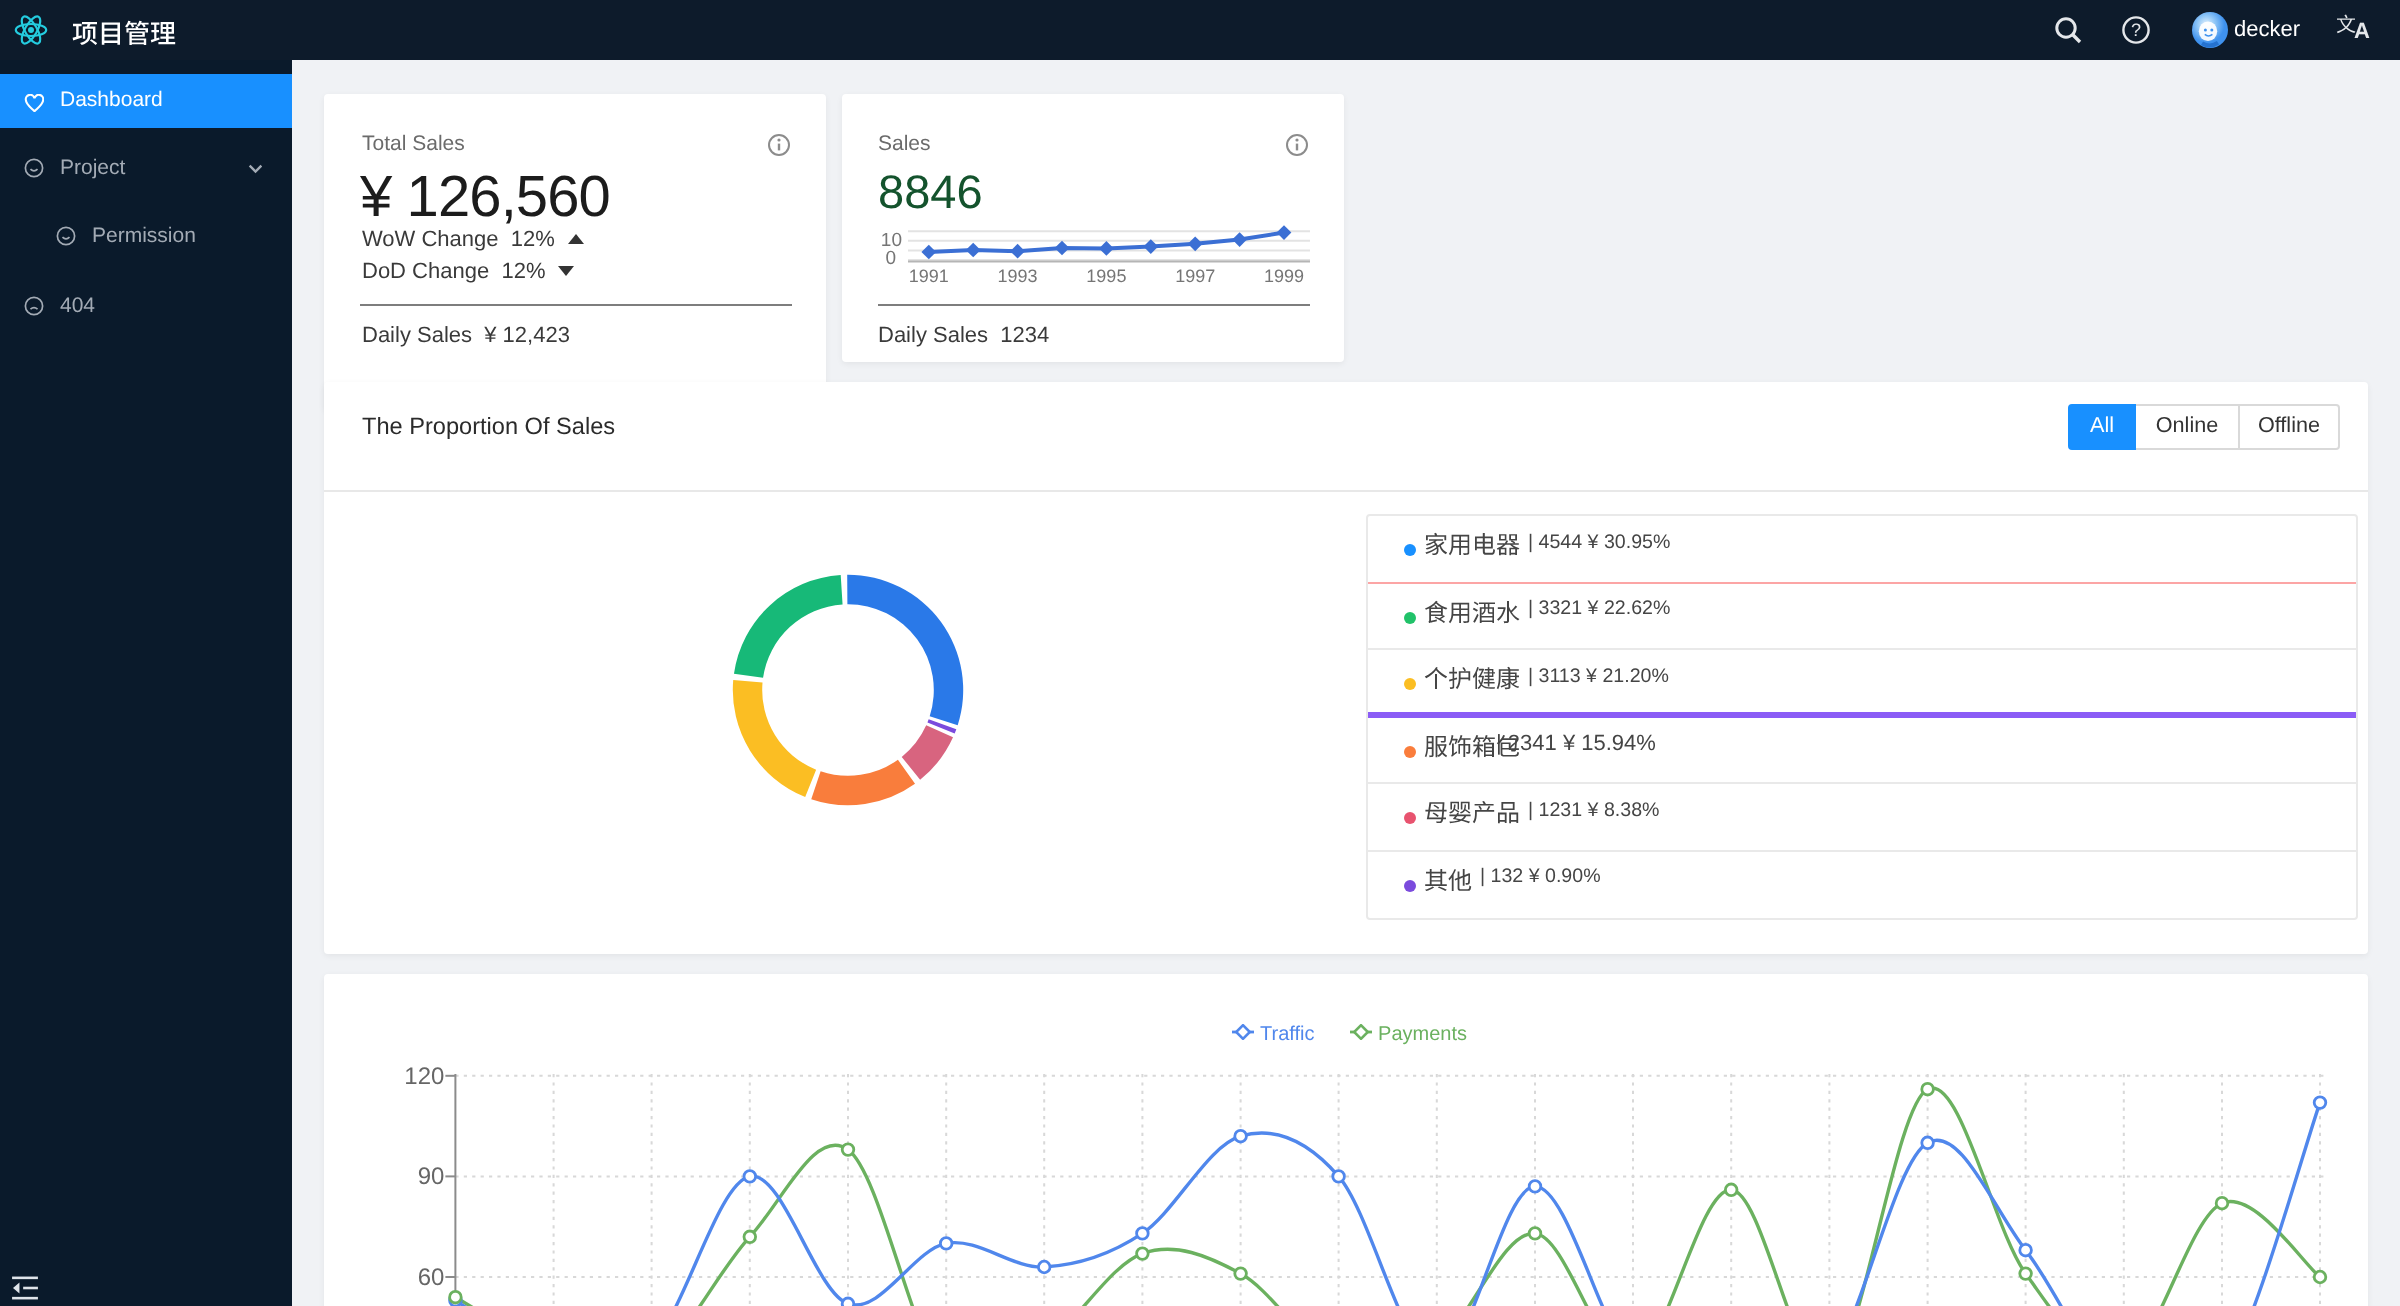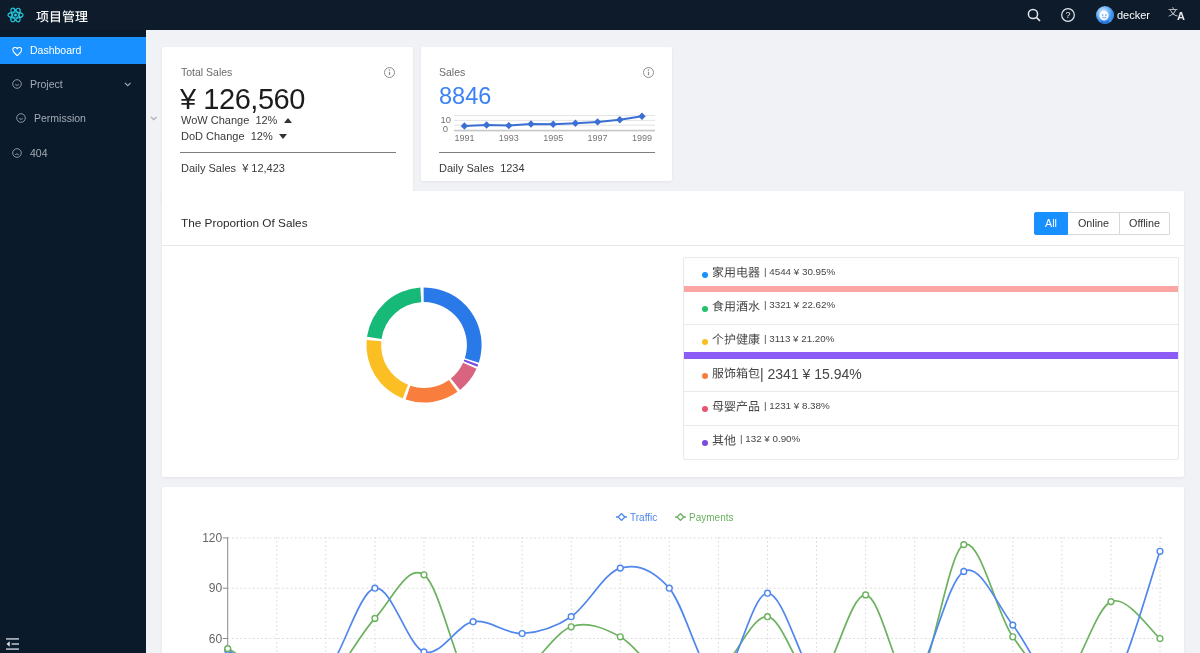--- a/index.html
+++ b/index.html
@@ -61,21 +61,21 @@
       <svg width="7.5" height="5" viewBox="0 0 9 6" style="position:absolute;right:15px;top:50%;margin-top:-2.5px">
         <path d="M1 1 L4.5 4.5 L8 1" fill="none" stroke="#a3abb5" stroke-width="1.4"></path>
       </svg>
   </div>
   <div style="position:absolute;left:0;top:7px;width:146px;height:26.5px;background:#1890ff">
     <svg width="10.5" height="9.5" viewBox="0 0 24 22" style="position:absolute;left:11.5px;top:9.5px">
         <path d="M12 20 C8 16 2 12 2 7 A5 5 0 0 1 12 5 A5 5 0 0 1 22 7 C22 12 16 16 12 20 Z" fill="none" stroke="#fff" stroke-width="2.4"></path>
       </svg>
     <span style="position:absolute;left:30px;top:7px;font-size:10.5px;color:#fff">Dashboard</span>
   </div>
-  <div style="position:absolute;left:4px;top:75px;width:168px;height:26.5px">
+  <div style="position:absolute;left:16px;top:75px;width:168px;height:26.5px">
     <svg width="10" height="10" viewBox="0 0 13 13" style="position:absolute;left:11.5px;top:8px;color:#a3abb5">
         <circle cx="6.5" cy="6.5" r="5.6" fill="none" stroke="currentColor" stroke-width="1.1"></circle>
         <path d="M4.2 7.2 Q6.5 9.4 8.8 7.2" fill="none" stroke="currentColor" stroke-width="1.1"></path>
       </svg>
       <span class="mtxt" style="top:7px">Permission</span>
       <svg width="7.5" height="5" viewBox="0 0 9 6" style="position:absolute;right:15px;top:50%;margin-top:-2.5px">
         <path d="M1 1 L4.5 4.5 L8 1" fill="none" stroke="#a3abb5" stroke-width="1.4"></path>
       </svg>
   </div>
   <div style="position:absolute;left:0;top:110px;width:146px;height:26.5px">
@@ -109,21 +109,21 @@
   <span style="position:absolute;left:19px;top:115px;font-size:11px;color:#3a3a3a">Daily Sales &nbsp;¥ 12,423</span>
 </div>
 
 <div class="card" style="left:421px;top:47px;width:251px;height:134px">
   <span style="position:absolute;left:18px;top:19px;font-size:10.5px;color:#6b6b6b">Sales</span>
   <svg width="11" height="11" viewBox="0 0 11 11" style="position:absolute;top:20px;right:18px">
       <circle cx="5.5" cy="5.5" r="5" fill="none" stroke="#8c8c8c" stroke-width="1"></circle>
       <line x1="5.5" y1="4.8" x2="5.5" y2="8.2" stroke="#8c8c8c" stroke-width="1.2"></line>
       <circle cx="5.5" cy="3" r="0.8" fill="#8c8c8c"></circle>
     </svg>
-  <span style="position:absolute;left:18px;top:38px;font-size:23.5px;line-height:1;color:#3b82f6">8846</span>
+  <span style="position:absolute;left:18px;top:38px;font-size:23.5px;line-height:1;color:#14532d">8846</span>
   <svg width="251" height="100" style="position:absolute;left:0;top:0" font-family="Liberation Sans, sans-serif">
 <line x1="33" y1="68.6" x2="234" y2="68.6" stroke="#e3e3e3" stroke-width="1"></line>
       <line x1="33" y1="73.4" x2="234" y2="73.4" stroke="#e3e3e3" stroke-width="1"></line>
       <line x1="33" y1="78.2" x2="234" y2="78.2" stroke="#e3e3e3" stroke-width="1"></line>
 <line x1="33" y1="83" x2="234" y2="83" stroke="#e3e3e3" stroke-width="1"></line>
 <line x1="33" y1="83.8" x2="234" y2="83.8" stroke="#b5b5b5" stroke-width="1"></line>
 <text x="30" y="76" text-anchor="end" font-size="9.5" fill="#757575">10</text>
 <text x="27" y="85" text-anchor="end" font-size="9.5" fill="#757575">0</text>
 <polyline points="43.4,79.0 65.6,78.0 87.8,78.6 110.0,77.0 132.2,77.2 154.4,76.3 176.6,74.9 198.8,72.8 221.0,69.3" fill="none" stroke="#3b6fd4" stroke-width="2"></polyline>
 <rect x="-2.6" y="-2.6" width="5.2" height="5.2" fill="#3b6fd4" transform="translate(43.4 79.0) rotate(45)"></rect>
@@ -139,62 +139,62 @@
       <text x="87.8" y="94" text-anchor="middle" font-size="9" fill="#757575">1993</text>
       <text x="132.2" y="94" text-anchor="middle" font-size="9" fill="#757575">1995</text>
       <text x="176.6" y="94" text-anchor="middle" font-size="9" fill="#757575">1997</text>
       <text x="221.0" y="94" text-anchor="middle" font-size="9" fill="#757575">1999</text>
 </svg>
   <div style="position:absolute;left:18px;top:105px;width:216px;border-top:1px solid #7e7e7e"></div>
   <span style="position:absolute;left:18px;top:115px;font-size:11px;color:#3a3a3a">Daily Sales &nbsp;1234</span>
 </div>
 
 <div class="card" style="left:162px;top:191px;width:1022px;height:286px">
-  <div style="position:absolute;left:0;top:10px;width:100%;height:45px;border-bottom:1px solid #e8e8e8">
+  <div style="position:absolute;left:0;top:0;width:100%;height:55px;border-bottom:1px solid #e8e8e8">
     <span style="position:absolute;left:19px;top:15px;font-size:11.8px;color:#2b2b2b">The Proportion Of Sales</span>
     <div style="position:absolute;right:14px;top:11px;height:23px;font-size:10.8px;line-height:21px;color:#333">
       <span style="display:inline-block;width:34px;height:23px;background:#1890ff;color:#fff;text-align:center;border:1px solid #1890ff;border-radius:2px 0 0 2px;vertical-align:top">All</span><span style="display:inline-block;width:52px;height:23px;background:#fff;text-align:center;border:1px solid #d9d9d9;border-left:none;vertical-align:top">Online</span><span style="display:inline-block;width:50px;height:23px;background:#fff;text-align:center;border:1px solid #d9d9d9;border-left:none;border-radius:0 2px 2px 0;vertical-align:top">Offline</span>
     </div>
   </div>
   <svg width="124" height="124" style="position:absolute;left:200px;top:92px">
       <path d="M61.60 4.40 A57.6 57.6 0 0 1 116.84 79.63 L102.84 75.13 A42.9 42.9 0 0 0 61.70 19.10 Z" fill="#2A79E8"></path>
       <path d="M116.16 81.61 A57.6 57.6 0 0 1 115.34 83.74 L101.73 78.19 A42.9 42.9 0 0 0 102.34 76.61 Z" fill="#7b4bdd"></path>
       <path d="M114.51 85.67 A57.6 57.6 0 0 1 98.07 106.91 L88.86 95.45 A42.9 42.9 0 0 0 101.11 79.63 Z" fill="#d8647f"></path>
       <path d="M95.51 108.85 A57.6 57.6 0 0 1 43.62 116.59 L48.31 102.66 A42.9 42.9 0 0 0 86.96 96.89 Z" fill="#f97d3c"></path>
       <path d="M40.60 115.48 A57.6 57.6 0 0 1 4.61 57.05 L19.26 58.31 A42.9 42.9 0 0 0 46.06 101.83 Z" fill="#fbbe23"></path>
       <path d="M4.98 53.85 A57.6 57.6 0 0 1 58.35 4.52 L59.28 19.19 A42.9 42.9 0 0 0 19.53 55.93 Z" fill="#17b978"></path>
     </svg>
   <div style="position:absolute;left:521px;top:66px;width:496px;border:1px solid #e9e9e9;border-radius:2px">
-    <div style="position:relative;height:33.5px;border-bottom:6px solid #fca5a5;">
+    <div style="position:relative;height:33.5px;border-bottom:1px solid #fca5a5;">
 <span style="position:absolute;left:18px;top:14px;width:6px;height:6px;border-radius:50%;background:#1890ff"></span>
 <svg width="48" height="16" style="position:absolute;left:28px;top:8px;overflow:visible" viewBox="0 -10.6 48 16">
           <path d="M5.1 -9.9C5.2 -9.6 5.4 -9.3 5.5 -9H1V-6.5H1.9V-8.2H10.2V-6.5H11.1V-9H6.6C6.5 -9.4 6.2 -9.8 6 -10.2ZM9.5 -5.8C8.8 -5.1 7.8 -4.4 6.9 -3.8C6.6 -4.4 6.2 -5.1 5.6 -5.6C5.9 -5.8 6.2 -6 6.4 -6.2H9.5V-7H2.5V-6.2H5.3C4.1 -5.5 2.5 -4.9 1 -4.5C1.1 -4.3 1.4 -3.9 1.5 -3.8C2.6 -4.1 3.9 -4.6 4.9 -5.2C5.2 -5 5.4 -4.7 5.5 -4.5C4.5 -3.7 2.4 -2.9 0.9 -2.5C1.1 -2.3 1.3 -2 1.4 -1.8C2.8 -2.2 4.7 -3.1 5.9 -3.9C6 -3.6 6.1 -3.3 6.2 -3C5 -2 2.7 -0.8 0.7 -0.4C0.9 -0.2 1.1 0.2 1.2 0.4C2.9 -0.1 5 -1.1 6.4 -2.2C6.5 -1.2 6.3 -0.4 5.9 -0.1C5.7 0.1 5.4 0.1 5.1 0.1C4.9 0.1 4.5 0.1 4 0.1C4.2 0.3 4.3 0.7 4.3 0.9C4.7 0.9 5 0.9 5.3 0.9C5.8 0.9 6.2 0.8 6.5 0.5C7.2 0 7.5 -1.5 7.1 -3L7.7 -3.4C8.3 -1.6 9.5 -0.2 11 0.5C11.1 0.2 11.4 -0.1 11.6 -0.3C10.1 -0.9 8.9 -2.2 8.4 -3.8C9 -4.3 9.7 -4.7 10.2 -5.2Z M13.8 -9.2V-4.9C13.8 -3.2 13.7 -1.1 12.4 0.4C12.6 0.5 12.9 0.8 13.1 1C14 0 14.4 -1.4 14.6 -2.7H17.6V0.9H18.5V-2.7H21.8V-0.3C21.8 -0 21.7 0 21.4 0C21.2 0 20.4 0.1 19.5 0C19.7 0.3 19.8 0.7 19.9 0.9C21 0.9 21.7 0.9 22.1 0.7C22.5 0.6 22.6 0.3 22.6 -0.3V-9.2ZM14.7 -8.4H17.6V-6.4H14.7ZM21.8 -8.4V-6.4H18.5V-8.4ZM14.7 -5.6H17.6V-3.6H14.7C14.7 -4 14.7 -4.5 14.7 -4.9ZM21.8 -5.6V-3.6H18.5V-5.6Z M29.4 -4.9V-3.2H26.4V-4.9ZM30.4 -4.9H33.5V-3.2H30.4ZM29.4 -5.7H26.4V-7.5H29.4ZM30.4 -5.7V-7.5H33.5V-5.7ZM25.5 -8.3V-1.5H26.4V-2.3H29.4V-1C29.4 0.4 29.8 0.8 31.2 0.8C31.5 0.8 33.5 0.8 33.8 0.8C35.1 0.8 35.4 0.1 35.5 -1.7C35.3 -1.8 34.9 -1.9 34.6 -2.1C34.6 -0.6 34.4 -0.2 33.8 -0.2C33.3 -0.2 31.6 -0.2 31.2 -0.2C30.5 -0.2 30.4 -0.3 30.4 -1V-2.3H34.4V-8.3H30.4V-10.1H29.4V-8.3Z M38.4 -8.8H40.4V-7.1H38.4ZM43.5 -8.8H45.6V-7.1H43.5ZM43.4 -5.8C43.9 -5.6 44.5 -5.3 44.9 -5H41.4C41.7 -5.4 41.9 -5.8 42.1 -6.2L41.2 -6.4V-9.5H37.5V-6.3H41.2C41 -5.9 40.7 -5.4 40.4 -5H36.6V-4.2H39.6C38.8 -3.5 37.7 -2.9 36.4 -2.4C36.5 -2.2 36.8 -1.9 36.9 -1.7L37.5 -2V1H38.4V0.6H40.4V0.9H41.2V-2.7H39C39.7 -3.2 40.3 -3.7 40.8 -4.2H43C43.5 -3.7 44.1 -3.2 44.9 -2.7H42.7V1H43.5V0.6H45.6V0.9H46.5V-2L47.1 -1.8C47.2 -2 47.5 -2.3 47.7 -2.5C46.4 -2.8 45 -3.5 44.1 -4.2H47.4V-5H45.3L45.6 -5.4C45.2 -5.7 44.4 -6.1 43.8 -6.3ZM42.6 -9.5V-6.3H46.5V-9.5ZM38.4 -0.2V-2H40.4V-0.2ZM43.5 -0.2V-2H45.6V-0.2Z" fill="#454545" fill-opacity="1.0"></path>
         </svg>
 <span style="position:absolute;left:80px;top:7.5px;font-size:9.8px;color:#454545">| 4544 ¥ 30.95%</span>
 </div>
       <div style="position:relative;height:33.5px;border-bottom:1px solid #e9e9e9;text-decoration:underline;">
 <span style="position:absolute;left:18px;top:14px;width:6px;height:6px;border-radius:50%;background:#21c269"></span>
 <svg width="48" height="16" style="position:absolute;left:28px;top:8px;overflow:visible" viewBox="0 -10.6 48 16">
           <path d="M8.5 -4.4V-3.3H3.5V-4.4ZM8.5 -5.1H3.5V-6.1H8.5ZM5.3 -1.8C6.9 -1.1 8.9 0.1 9.9 0.9L10.6 0.3C10 -0.1 9.2 -0.6 8.4 -1.1C9.1 -1.5 9.8 -2 10.5 -2.5L9.8 -3L9.4 -2.7V-6.5C10 -6.2 10.5 -6 11.1 -5.8C11.2 -6.1 11.5 -6.4 11.7 -6.6C9.8 -7.1 7.7 -8.2 6.5 -9.5L6.8 -9.8L6 -10.2C4.8 -8.5 2.7 -7.1 0.5 -6.4C0.7 -6.2 0.9 -5.9 1 -5.7C1.6 -5.9 2.1 -6.1 2.6 -6.3V-0.6C2.6 -0.1 2.4 0.1 2.2 0.2C2.3 0.3 2.5 0.7 2.5 0.9C2.8 0.8 3.2 0.7 6.4 0C6.4 -0.2 6.4 -0.5 6.4 -0.8L3.5 -0.2V-2.6H9.3C8.8 -2.2 8.2 -1.8 7.7 -1.5C7 -1.8 6.4 -2.1 5.8 -2.4ZM5.1 -7.8C5.4 -7.5 5.6 -7.1 5.7 -6.8H3.4C4.4 -7.4 5.3 -8.1 6 -8.9C6.8 -8.1 7.7 -7.4 8.8 -6.8H6.7C6.5 -7.2 6.2 -7.7 5.9 -8Z M13.8 -9.2V-4.9C13.8 -3.2 13.7 -1.1 12.4 0.4C12.6 0.5 12.9 0.8 13.1 1C14 0 14.4 -1.4 14.6 -2.7H17.6V0.9H18.5V-2.7H21.8V-0.3C21.8 -0 21.7 0 21.4 0C21.2 0 20.4 0.1 19.5 0C19.7 0.3 19.8 0.7 19.9 0.9C21 0.9 21.7 0.9 22.1 0.7C22.5 0.6 22.6 0.3 22.6 -0.3V-9.2ZM14.7 -8.4H17.6V-6.4H14.7ZM21.8 -8.4V-6.4H18.5V-8.4ZM14.7 -5.6H17.6V-3.6H14.7C14.7 -4 14.7 -4.5 14.7 -4.9ZM21.8 -5.6V-3.6H18.5V-5.6Z M24.9 -9.2C25.5 -8.8 26.4 -8.3 26.8 -8L27.3 -8.7C26.9 -9 26 -9.5 25.4 -9.9ZM24.4 -6C25.1 -5.6 26 -5.1 26.4 -4.8L27 -5.5C26.5 -5.9 25.6 -6.3 24.9 -6.7ZM24.6 0.3 25.4 0.8C26.1 -0.3 26.8 -1.9 27.3 -3.1L26.6 -3.7C26 -2.3 25.2 -0.7 24.6 0.3ZM27.9 -7V0.9H28.8V0.4H34.2V0.9H35V-7H32.7V-8.6H35.5V-9.4H27.5V-8.6H30V-7ZM30.8 -8.6H31.9V-7H30.8ZM28.8 -1.8H34.2V-0.4H28.8ZM28.8 -2.6V-3.6C28.9 -3.5 29.1 -3.3 29.2 -3.2C30.5 -3.9 30.8 -4.9 30.8 -5.7V-6.2H31.9V-4.7C31.9 -3.9 32.1 -3.7 32.9 -3.7C33 -3.7 33.9 -3.7 34 -3.7H34.2V-2.6ZM28.8 -3.8V-6.2H30.1V-5.8C30.1 -5.1 29.8 -4.4 28.8 -3.8ZM32.6 -6.2H34.2V-4.5C34.1 -4.5 34.1 -4.5 33.9 -4.5C33.7 -4.5 33.1 -4.5 33 -4.5C32.7 -4.5 32.6 -4.5 32.6 -4.7Z M36.9 -7V-6.1H39.8C39.2 -3.7 38 -1.9 36.5 -0.9C36.7 -0.8 37 -0.4 37.2 -0.2C38.9 -1.4 40.3 -3.7 40.9 -6.8L40.3 -7L40.1 -7ZM45.8 -7.8C45.2 -7 44.3 -5.9 43.5 -5.2C43.1 -5.8 42.8 -6.5 42.5 -7.2V-10.1H41.5V-0.3C41.5 -0.1 41.5 -0 41.3 0C41.1 0 40.5 0 39.8 -0C39.9 0.3 40.1 0.7 40.1 1C41 1 41.6 0.9 42 0.8C42.4 0.6 42.5 0.3 42.5 -0.3V-5.3C43.6 -3.2 45.2 -1.3 47 -0.3C47.2 -0.6 47.5 -0.9 47.7 -1.1C46.2 -1.8 44.9 -3 43.9 -4.5C44.8 -5.2 45.8 -6.3 46.6 -7.2Z" fill="#454545" fill-opacity="1.0"></path>
         </svg>
 <span style="position:absolute;left:80px;top:7.5px;font-size:9.8px;color:#454545">| 3321 ¥ 22.62%</span>
 </div>
-      <div style="position:relative;height:33.5px;border-bottom:7px solid #8b5cf6;">
+      <div style="position:relative;height:33.5px;border-bottom:3px solid #8b5cf6;">
 <span style="position:absolute;left:18px;top:14px;width:6px;height:6px;border-radius:50%;background:#fbbe23"></span>
 <svg width="48" height="16" style="position:absolute;left:28px;top:8px;overflow:visible" viewBox="0 -10.6 48 16">
           <path d="M5.5 -6.6V0.9H6.5V-6.6ZM6.1 -10.1C4.9 -8.1 2.7 -6.3 0.4 -5.4C0.7 -5.1 0.9 -4.8 1.1 -4.5C2.9 -5.4 4.7 -6.8 6 -8.5C7.6 -6.6 9.2 -5.4 11 -4.5C11.1 -4.8 11.4 -5.1 11.6 -5.3C9.8 -6.2 8.1 -7.4 6.5 -9.2L6.9 -9.7Z M14.3 -10.1V-7.7H12.6V-6.8H14.3V-4.2C13.6 -4 13 -3.8 12.5 -3.7L12.7 -2.8L14.3 -3.3V-0.2C14.3 0 14.2 0 14 0C13.9 0.1 13.4 0.1 12.9 0C13 0.3 13.1 0.7 13.1 0.9C13.9 0.9 14.4 0.9 14.7 0.7C15 0.6 15.1 0.3 15.1 -0.2V-3.6L16.6 -4L16.5 -4.8L15.1 -4.5V-6.8H16.5V-7.7H15.1V-10.1ZM19.1 -9.7C19.5 -9.2 20 -8.5 20.2 -8H17.4V-4.8C17.4 -3.2 17.2 -1.1 15.9 0.3C16.1 0.5 16.5 0.8 16.6 1C17.8 -0.4 18.2 -2.4 18.3 -4H22.2V-3.3H23.1V-8H20.2L21 -8.4C20.8 -8.8 20.4 -9.5 19.9 -10ZM22.2 -4.9H18.3V-7.2H22.2Z M26.6 -10.1C26.1 -8.3 25.3 -6.6 24.4 -5.4C24.6 -5.2 24.8 -4.7 24.9 -4.5C25.2 -4.9 25.5 -5.3 25.7 -5.8V0.9H26.5V-7.5C26.9 -8.2 27.1 -9 27.4 -9.8ZM30.4 -9.1V-8.4H31.9V-7.5H29.9V-6.8H31.9V-5.8H30.4V-5.1H31.9V-4.2H30.2V-3.5H31.9V-2.6H29.9V-1.8H31.9V-0.4H32.7V-1.8H35.3V-2.6H32.7V-3.5H34.9V-4.2H32.7V-5.1H34.7V-6.8H35.5V-7.5H34.7V-9.1H32.7V-10H31.9V-9.1ZM32.7 -6.8H34V-5.8H32.7ZM32.7 -7.5V-8.4H34V-7.5ZM27.5 -4.7C27.5 -4.8 27.6 -4.9 27.8 -5H29.1C29 -3.9 28.8 -2.9 28.5 -2.1C28.2 -2.6 28 -3.2 27.8 -3.9L27.1 -3.6C27.4 -2.7 27.7 -1.9 28.2 -1.3C27.8 -0.6 27.3 -0 26.7 0.4C26.9 0.5 27.2 0.8 27.3 0.9C27.8 0.6 28.3 0 28.7 -0.7C29.9 0.5 31.5 0.8 33.3 0.8H35.3C35.3 0.6 35.4 0.2 35.6 0C35.1 0 33.7 0 33.3 0C31.7 0 30.2 -0.2 29 -1.4C29.5 -2.5 29.8 -3.9 30 -5.6L29.5 -5.7L29.3 -5.7H28.4C29 -6.6 29.6 -7.8 30.1 -9L29.5 -9.3L29.3 -9.2H27.4V-8.4H29C28.5 -7.4 28 -6.4 27.8 -6.1C27.6 -5.7 27.3 -5.4 27.1 -5.3C27.2 -5.2 27.4 -4.8 27.5 -4.7Z M38.9 -2.8C39.5 -2.4 40.3 -1.9 40.7 -1.5L41.2 -2.1C40.8 -2.4 40 -3 39.4 -3.3ZM45.5 -5.1V-4.1H43.2V-5.1ZM45.5 -5.7H43.2V-6.6H45.5ZM41.6 -9.9C41.8 -9.7 42 -9.3 42.2 -9H37.4V-5.5C37.4 -3.7 37.3 -1.3 36.4 0.5C36.6 0.6 36.9 0.8 37.1 1C38.1 -0.9 38.3 -3.6 38.3 -5.5V-8.2H42.2V-7.3H39.2V-6.6H42.2V-5.7H38.6V-5.1H42.2V-4.1H39V-3.4H42.2V-2.1C40.8 -1.5 39.3 -0.9 38.3 -0.5L38.6 0.2C39.6 -0.2 41 -0.8 42.2 -1.4V-0.1C42.2 0.1 42.2 0.2 42 0.2C41.7 0.2 41 0.2 40.3 0.2C40.4 0.4 40.5 0.7 40.6 1C41.6 1 42.2 1 42.6 0.8C43 0.7 43.2 0.5 43.2 -0.1V-2.1C44.1 -0.9 45.4 -0 47.1 0.4C47.2 0.2 47.4 -0.1 47.6 -0.3C46.5 -0.5 45.6 -0.9 44.8 -1.5C45.5 -1.8 46.2 -2.3 46.8 -2.7L46.2 -3.3C45.7 -2.9 44.9 -2.3 44.2 -1.9C43.8 -2.3 43.4 -2.7 43.2 -3.2V-3.4H46.3V-5H47.5V-5.8H46.3V-7.3H43.2V-8.2H47.4V-9H43.2C43 -9.4 42.8 -9.8 42.5 -10.2Z" fill="#454545" fill-opacity="1.0"></path>
         </svg>
 <span style="position:absolute;left:80px;top:7.5px;font-size:9.8px;color:#454545">| 3113 ¥ 21.20%</span>
 </div>
       <div style="position:relative;height:33.5px;border-bottom:1px solid #e9e9e9;">
 <span style="position:absolute;left:18px;top:14px;width:6px;height:6px;border-radius:50%;background:#fa7d3c"></span>
 <svg width="48" height="16" style="position:absolute;left:28px;top:8px;overflow:visible" viewBox="0 -10.6 48 16">
           <path d="M1.3 -9.6V-5.3C1.3 -3.6 1.2 -1.1 0.4 0.6C0.6 0.6 1 0.8 1.1 1C1.7 -0.2 1.9 -1.7 2 -3.1H3.9V-0.1C3.9 0 3.9 0.1 3.7 0.1C3.6 0.1 3.1 0.1 2.5 0.1C2.6 0.3 2.7 0.7 2.8 1C3.6 1 4.1 0.9 4.4 0.8C4.7 0.6 4.8 0.4 4.8 -0.1V-9.6ZM2.1 -8.8H3.9V-6.8H2.1ZM2.1 -6H3.9V-4H2.1C2.1 -4.4 2.1 -4.9 2.1 -5.3ZM10.3 -4.7C10 -3.7 9.6 -2.8 9.1 -2C8.5 -2.8 8.1 -3.7 7.8 -4.7ZM5.8 -9.6V1H6.7V-4.7H7C7.4 -3.4 7.9 -2.3 8.6 -1.3C8 -0.6 7.4 -0.1 6.7 0.2C6.9 0.4 7.2 0.7 7.3 0.9C7.9 0.5 8.6 -0 9.1 -0.6C9.7 0 10.3 0.6 11.1 1C11.2 0.8 11.4 0.4 11.6 0.3C10.9 -0.1 10.2 -0.6 9.6 -1.3C10.4 -2.4 11 -3.7 11.3 -5.4L10.8 -5.6L10.6 -5.5H6.7V-8.8H10.1V-7.3C10.1 -7.1 10 -7.1 9.8 -7.1C9.6 -7.1 9 -7.1 8.3 -7.1C8.4 -6.9 8.5 -6.6 8.6 -6.3C9.5 -6.3 10.1 -6.3 10.5 -6.5C10.8 -6.6 10.9 -6.8 10.9 -7.3V-9.6Z M17.2 -5.6V-0.7H18V-4.8H19.7V0.9H20.6V-4.8H22.2V-1.7C22.2 -1.6 22.2 -1.6 22.1 -1.6C21.9 -1.6 21.5 -1.6 21 -1.6C21.1 -1.3 21.3 -1 21.3 -0.7C22 -0.7 22.4 -0.7 22.7 -0.9C23 -1 23.1 -1.3 23.1 -1.7V-5.6H20.6V-7.7H23.3V-8.5H18.7C18.9 -9 19 -9.4 19.2 -9.9L18.3 -10.1C18 -8.7 17.4 -7.4 16.6 -6.5C16.9 -6.4 17.2 -6.2 17.4 -6.1C17.7 -6.5 18.1 -7.1 18.4 -7.7H19.7V-5.6ZM13.8 -10.1C13.6 -8.3 13.1 -6.5 12.4 -5.4C12.6 -5.3 12.9 -5 13 -4.8C13.5 -5.5 13.8 -6.4 14.1 -7.4H15.9C15.7 -6.8 15.5 -6.2 15.3 -5.8L16 -5.5C16.3 -6.2 16.7 -7.2 16.9 -8.1L16.4 -8.2L16.2 -8.2H14.3C14.4 -8.7 14.6 -9.3 14.7 -9.9ZM14 0.9V0.8C14.2 0.6 14.6 0.3 16.6 -1.2C16.5 -1.4 16.4 -1.8 16.3 -2L14.9 -0.9V-5.8H14V-0.9C14 -0.3 13.7 0.1 13.5 0.2C13.7 0.4 13.9 0.7 14 0.9Z M30.8 -3.5H34V-2.3H30.8ZM30.8 -4.2V-5.4H34V-4.2ZM30.8 -1.6H34V-0.3H30.8ZM30 -6.2V0.9H30.8V0.4H34V0.9H35V-6.2ZM26.2 -10.1C25.8 -8.9 25.2 -7.7 24.4 -6.9C24.6 -6.8 25 -6.6 25.2 -6.4C25.6 -6.9 26 -7.5 26.3 -8.1H26.8C27.1 -7.7 27.3 -7.1 27.4 -6.7H26.8V-5.3H24.7V-4.5H26.6C26.1 -3.2 25.2 -1.8 24.4 -1C24.6 -0.9 24.9 -0.5 25 -0.3C25.6 -1 26.3 -2 26.8 -3V1H27.7V-3.1C28.2 -2.5 28.8 -1.9 29 -1.5L29.6 -2.2C29.3 -2.5 28.2 -3.6 27.7 -4V-4.5H29.6V-5.3H27.7V-6.6L28.2 -6.8C28.2 -7.2 27.9 -7.7 27.7 -8.1H29.9V-8.9H26.7C26.8 -9.3 27 -9.6 27.1 -9.9ZM30.9 -10.1C30.6 -8.9 30 -7.8 29.2 -7C29.4 -6.9 29.8 -6.7 29.9 -6.5C30.3 -7 30.7 -7.5 31.1 -8.1H31.8C32.2 -7.6 32.6 -7 32.7 -6.5L33.5 -6.9C33.4 -7.2 33.1 -7.7 32.7 -8.1H35.4V-8.9H31.4C31.6 -9.2 31.7 -9.6 31.8 -9.9Z M39.6 -10.1C38.9 -8.5 37.7 -6.9 36.4 -6C36.6 -5.8 37 -5.5 37.2 -5.3C37.9 -5.9 38.6 -6.7 39.3 -7.6H45.6C45.5 -4.3 45.3 -3 45.1 -2.8C45 -2.6 44.9 -2.6 44.7 -2.6C44.5 -2.6 44 -2.6 43.5 -2.6C43.6 -2.4 43.7 -2.1 43.7 -1.8C44.3 -1.8 44.8 -1.8 45.1 -1.8C45.4 -1.8 45.7 -1.9 45.9 -2.2C46.2 -2.6 46.3 -4 46.5 -8C46.5 -8.2 46.5 -8.5 46.5 -8.5H39.8C40.1 -8.9 40.3 -9.4 40.5 -9.9ZM39.2 -5.6H42.4V-3.6H39.2ZM38.3 -6.4V-1C38.3 0.4 38.9 0.7 40.8 0.7C41.2 0.7 44.9 0.7 45.4 0.7C47 0.7 47.3 0.3 47.5 -1.3C47.3 -1.4 46.9 -1.5 46.7 -1.7C46.5 -0.4 46.4 -0.1 45.3 -0.1C44.5 -0.1 41.4 -0.1 40.7 -0.1C39.5 -0.1 39.2 -0.3 39.2 -1V-2.8H43.3V-6.4Z" fill="#454545" fill-opacity="1.0"></path>
         </svg>
-<span style="position:absolute;left:76px;top:7.5px;font-size:14px;color:#454545">| 2341 ¥ 15.94%</span>
+<span style="position:absolute;left:64px;top:7.5px;font-size:11px;color:#454545">| 2341 ¥ 15.94%</span>
 </div>
       <div style="position:relative;height:33.5px;border-bottom:1px solid #e9e9e9;">
 <span style="position:absolute;left:18px;top:14px;width:6px;height:6px;border-radius:50%;background:#e8536f"></span>
 <svg width="48" height="16" style="position:absolute;left:28px;top:8px;overflow:visible" viewBox="0 -10.6 48 16">
           <path d="M4.7 -7.7C5.6 -7.2 6.6 -6.6 7.1 -6.1L7.6 -6.7C7.1 -7.2 6.1 -7.8 5.3 -8.2ZM4.3 -3.9C5.2 -3.4 6.3 -2.7 6.8 -2.1L7.4 -2.7C6.9 -3.3 5.8 -4 4.8 -4.4ZM9.3 -8.7 9.1 -5.7H3.1L3.6 -8.7ZM2.7 -9.5C2.6 -8.4 2.4 -7 2.2 -5.7H0.7V-4.9H2.1C1.9 -3.4 1.6 -2.1 1.4 -1H8.6C8.5 -0.5 8.4 -0.2 8.3 -0.1C8.1 0.1 8 0.2 7.7 0.2C7.4 0.2 6.8 0.2 6 0.1C6.2 0.3 6.3 0.7 6.3 0.9C7 0.9 7.7 1 8.1 0.9C8.5 0.9 8.8 0.8 9.1 0.4C9.3 0.1 9.4 -0.3 9.6 -1H11V-1.8H9.7C9.8 -2.6 9.9 -3.6 10 -4.9H11.3V-5.7H10L10.2 -9C10.2 -9.1 10.2 -9.5 10.2 -9.5ZM8.8 -1.8H2.5C2.7 -2.7 2.9 -3.8 3 -4.9H9.1C9 -3.6 8.9 -2.6 8.8 -1.8Z M13.2 -9.7V-5.9H14V-9H16.8V-5.9H17.5V-9.7ZM18.4 -9.7V-5.8H19.2V-9H22V-5.8H22.8V-9.7ZM20.1 -2.5C19.7 -1.9 19.2 -1.4 18.5 -1C17.7 -1.2 16.7 -1.4 15.8 -1.5C16.1 -1.8 16.3 -2.2 16.6 -2.5ZM14.4 -1.1C15.4 -0.9 16.4 -0.7 17.3 -0.5C16.1 -0.1 14.6 0.1 12.7 0.2C12.8 0.4 12.9 0.7 13 1C15.4 0.8 17.3 0.5 18.6 -0.2C20.1 0.2 21.4 0.6 22.3 1L23.1 0.3C22.1 -0 21 -0.4 19.6 -0.7C20.3 -1.2 20.7 -1.8 21.1 -2.5H23.3V-3.3H17.1C17.3 -3.5 17.4 -3.7 17.5 -3.9L16.6 -4.2C16.5 -3.9 16.3 -3.6 16.1 -3.3H12.7V-2.5H15.5C15.1 -2 14.7 -1.5 14.4 -1.1ZM15 -8.3C14.9 -6 14.6 -5 12.6 -4.4C12.8 -4.3 13 -4 13.1 -3.8C14.2 -4.2 14.9 -4.7 15.3 -5.6C16 -5.1 16.8 -4.6 17.2 -4.2L17.7 -4.8C17.2 -5.1 16.3 -5.7 15.7 -6.1L15.4 -5.8C15.6 -6.4 15.7 -7.2 15.8 -8.3ZM20.3 -8.3C20.2 -6 19.9 -5 18 -4.4C18.1 -4.3 18.3 -4 18.4 -3.8C19.5 -4.2 20.1 -4.7 20.5 -5.4C21.3 -5 22.2 -4.3 22.7 -3.8L23.2 -4.4C22.6 -4.8 21.6 -5.5 20.8 -6L20.7 -5.8C20.9 -6.5 21 -7.3 21 -8.3Z M27.2 -7.3C27.6 -6.8 28 -6.1 28.2 -5.6L29 -6C28.8 -6.4 28.3 -7.2 27.9 -7.7ZM32.3 -7.6C32.1 -7 31.6 -6.1 31.3 -5.6H25.5V-3.9C25.5 -2.7 25.4 -0.9 24.4 0.4C24.6 0.5 25 0.9 25.2 1C26.2 -0.4 26.4 -2.5 26.4 -3.9V-4.7H35.1V-5.6H32.2C32.5 -6.1 32.9 -6.7 33.2 -7.3ZM29.1 -9.9C29.4 -9.5 29.7 -9 29.8 -8.6H25.3V-7.8H34.8V-8.6H30.9L30.9 -8.7C30.7 -9.1 30.4 -9.7 30 -10.1Z M39.6 -8.7H44.4V-6.4H39.6ZM38.7 -9.6V-5.6H45.3V-9.6ZM37 -4.3V1H37.9V0.3H40.4V0.9H41.3V-4.3ZM37.9 -0.6V-3.4H40.4V-0.6ZM42.6 -4.3V1H43.5V0.3H46.2V0.9H47.1V-4.3ZM43.5 -0.6V-3.4H46.2V-0.6Z" fill="#454545" fill-opacity="1.0"></path>
         </svg>
 <span style="position:absolute;left:80px;top:7.5px;font-size:9.8px;color:#454545">| 1231 ¥ 8.38%</span>
 </div>
       <div style="position:relative;height:33.5px;">
 <span style="position:absolute;left:18px;top:14px;width:6px;height:6px;border-radius:50%;background:#7b4bdd"></span>

